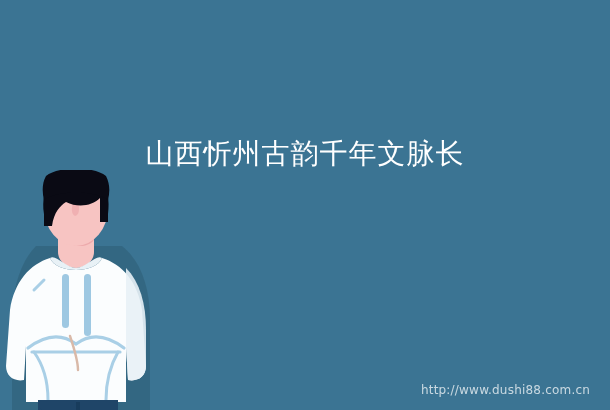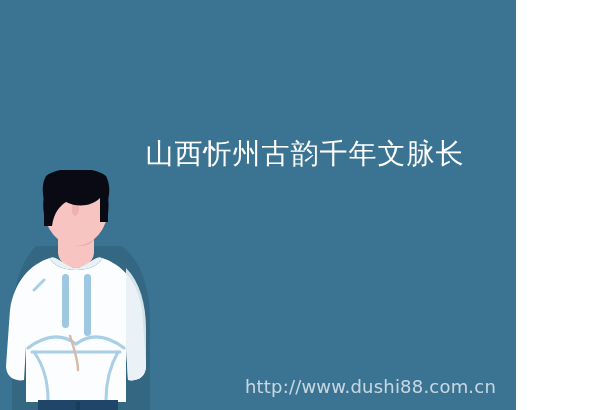--- a/index.html
+++ b/index.html
@@ -2,21 +2,21 @@
 <html><head>
 <meta charset="utf-8">
 <style>
   html, body {
     margin: 0;
     padding: 0;
     background: #ffffff;
   }
   #stage {
     position: relative;
-    width: 516px;
+    width: 610px;
     height: 410px;
     overflow: hidden;
     background: #3b7493;
     font-family: "Liberation Sans", "DejaVu Sans", sans-serif;
   }
 
   
   .title {
     position: absolute;
     left: 0;
@@ -33,21 +33,21 @@
     -webkit-font-smoothing: antialiased;
   }
 
   
   .watermark {
     position: absolute;
     right: 20px;
     bottom: 13px;
     color: rgba(255,255,255,0.72);
     font-family: "DejaVu Sans", "Liberation Sans", sans-serif;
-    font-size: 18px;
+    font-size: 12px;
     font-weight: 400;
     letter-spacing: 0.2px;
     white-space: nowrap;
   }
 
   
   .illus {
     position: absolute;
     left: 0;
     bottom: 0;

